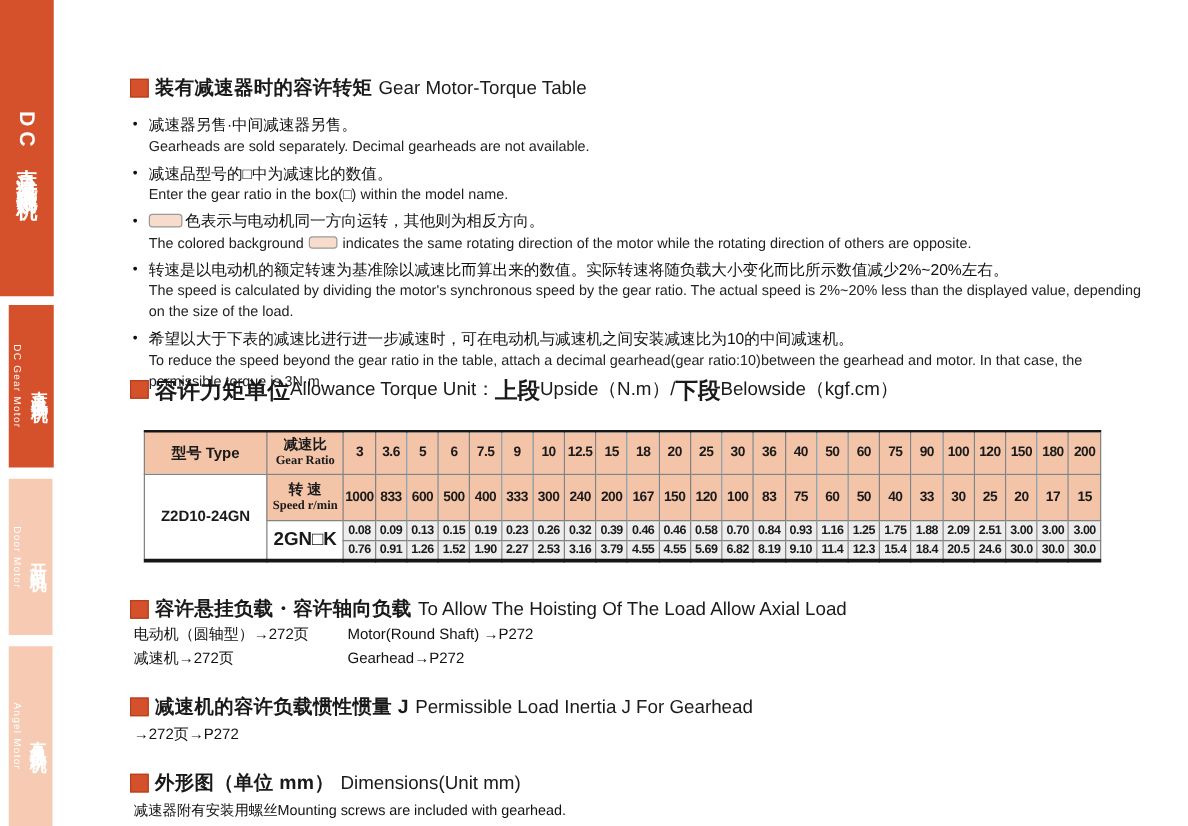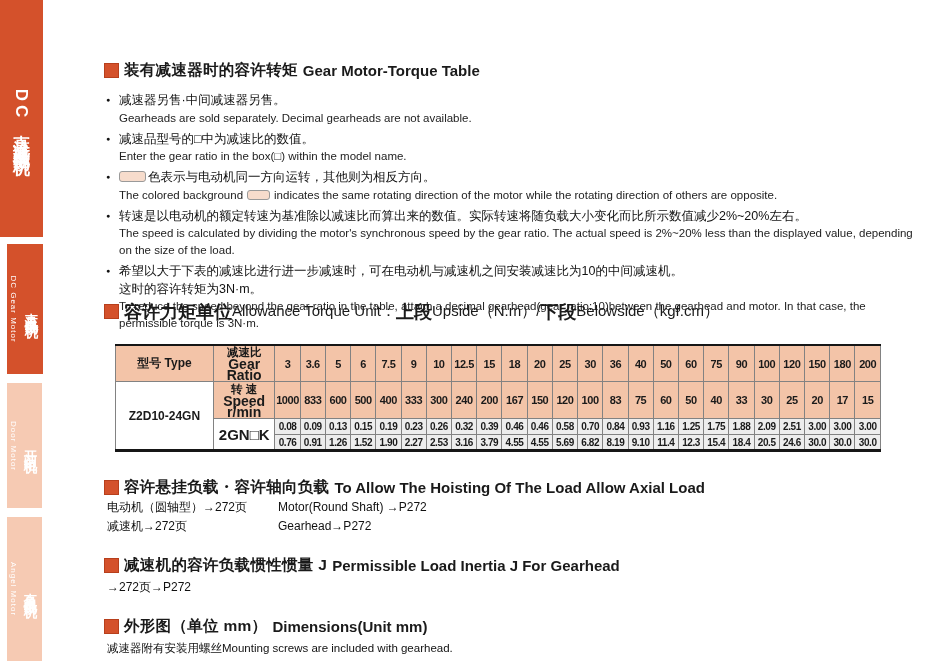--- a/index.html
+++ b/index.html
@@ -17,21 +17,21 @@
   .v-zh, .v-en { position:absolute; top:50%; transform:translateY(-50%);
                  writing-mode:vertical-rl; color:#fff; white-space:nowrap; }
   .tab1 .v-zh { left:50%; transform:translate(-50%,-50%); font-size:17px; font-weight:700; letter-spacing:4px; }
   .tab2 .v-zh, .tab3 .v-zh, .tab4 .v-zh { right:3px; font-size:13.5px; font-weight:700; letter-spacing:3px; }
   .tab2 .v-en, .tab3 .v-en, .tab4 .v-en { left:2px; font-size:8px; letter-spacing:1px; }
 
   
   .sec-h { position:absolute; left:104px; display:flex; align-items:center; height:19px; white-space:nowrap; }
   .sq { width:15px; height:15px; background:#d4512b; border:1px solid #b73f1c; margin-right:5px; flex:0 0 auto; }
   .sec-h .zh { font-weight:700; font-size:15.5px; letter-spacing:0.3px; }
-  .sec-h .en { font-weight:700; font-size:15px; margin-left:5px;text-align:center; }
+  .sec-h .en { font-weight:400; font-size:15px; margin-left:5px;text-align:center; }
   .sec-h .bold-part { font-weight:700; font-size:18px; }
   .sec-h .reg-part { font-weight:400; font-size:15px; }
 
   
   .notes { position:absolute; left:106px; top:92px; width:815px; }
   .note { position:relative; padding-left:13px; margin-bottom:4px; }
   .note::before { content:"●"; position:absolute; left:0; top:4px; font-size:7px; color:#111; }
   .zh-line { font-size:12.5px; line-height:17.5px; color:#111; }
   .en-line { font-size:11.5px; line-height:17px; color:#222; }
   .swatch { display:inline-block; width:27px; height:11px; background:#f7dccc;
@@ -45,21 +45,21 @@
   table.torque td { border:1px solid #828282; text-align:center; vertical-align:middle; padding:0; }
   .salmon { background:#f3c4a8; }
   .data-bg { background:#ededed; }
   .white-bg { background:#ffffff; }
   tr.r1 { height:34px; }
   tr.r2 { height:37px; }
   tr.r3, tr.r4 { height:16px; }
   .type-cell  { width:97px; font-weight:700; font-size:12px; }
   .label-cell { width:61px; font-weight:700; }
   .label-cell .l1 { font-size:11.5px; line-height:13px; }
-  .label-cell .l2 { font-size:14px; line-height:11px; }
+  .label-cell .l2 { font-size:10px; line-height:11px;font-family:Liberation Serif, serif; }
   .model-cell { font-weight:700; font-size:12px; }
   .gearhead-cell { font-weight:700; font-size:15px; }
   td.num { width:25px; font-weight:700; font-size:11px; letter-spacing:-0.4px; overflow:hidden; }
   tr.r3 td.num, tr.r4 td.num { font-size:10px; }
 
   
   .sec3-items { position:absolute; left:107px; top:500px; display:grid;
                 grid-template-columns:171px auto; row-gap:4px; font-size:12px; line-height:15px; color:#111; }
   .ref-line  { position:absolute; left:107px; top:579px; font-size:12px; color:#111; }
   .dim-note  { position:absolute; left:107px; top:641px; font-size:11.5px; color:#111; }
@@ -105,21 +105,20 @@
     <div class="note">
       <div class="zh-line"><span class="swatch"></span><span>色表示与电动机同一方向运转，其他则为相反方向。</span></div>
       <div class="en-line"><span>The colored background</span><span class="swatch sm"></span><span>indicates the same rotating direction of the motor while the rotating direction of others are opposite.</span></div>
     </div>
     <div class="note">
       <div class="zh-line">转速是以电动机的额定转速为基准除以减速比而算出来的数值。实际转速将随负载大小变化而比所示数值减少2%~20%左右。</div>
       <div class="en-line">The speed is calculated by dividing the motor's synchronous speed by the gear ratio. The actual speed is 2%~20% less than the displayed value, depending on the size of the load.</div>
     </div>
     <div class="note">
       <div class="zh-line">希望以大于下表的减速比进行进一步减速时，可在电动机与减速机之间安装减速比为10的中间减速机。</div>
-      <div class="zh-line">这时的容许转矩为3N·m。</div>
       <div class="en-line">To reduce the speed beyond the gear ratio in the table, attach a decimal gearhead(gear ratio:10)between the gearhead and motor. In that case, the permissible torque is 3N·m.</div>
     </div>
   </div>
 
   <div class="sec-h t2">
     <span class="sq"></span>
     <span class="bold-part">容许力矩单位</span>
     <span class="reg-part"> Allowance Torque Unit：</span>
     <span class="bold-part">上段</span>
     <span class="reg-part"> Upside（N.m）/</span>

